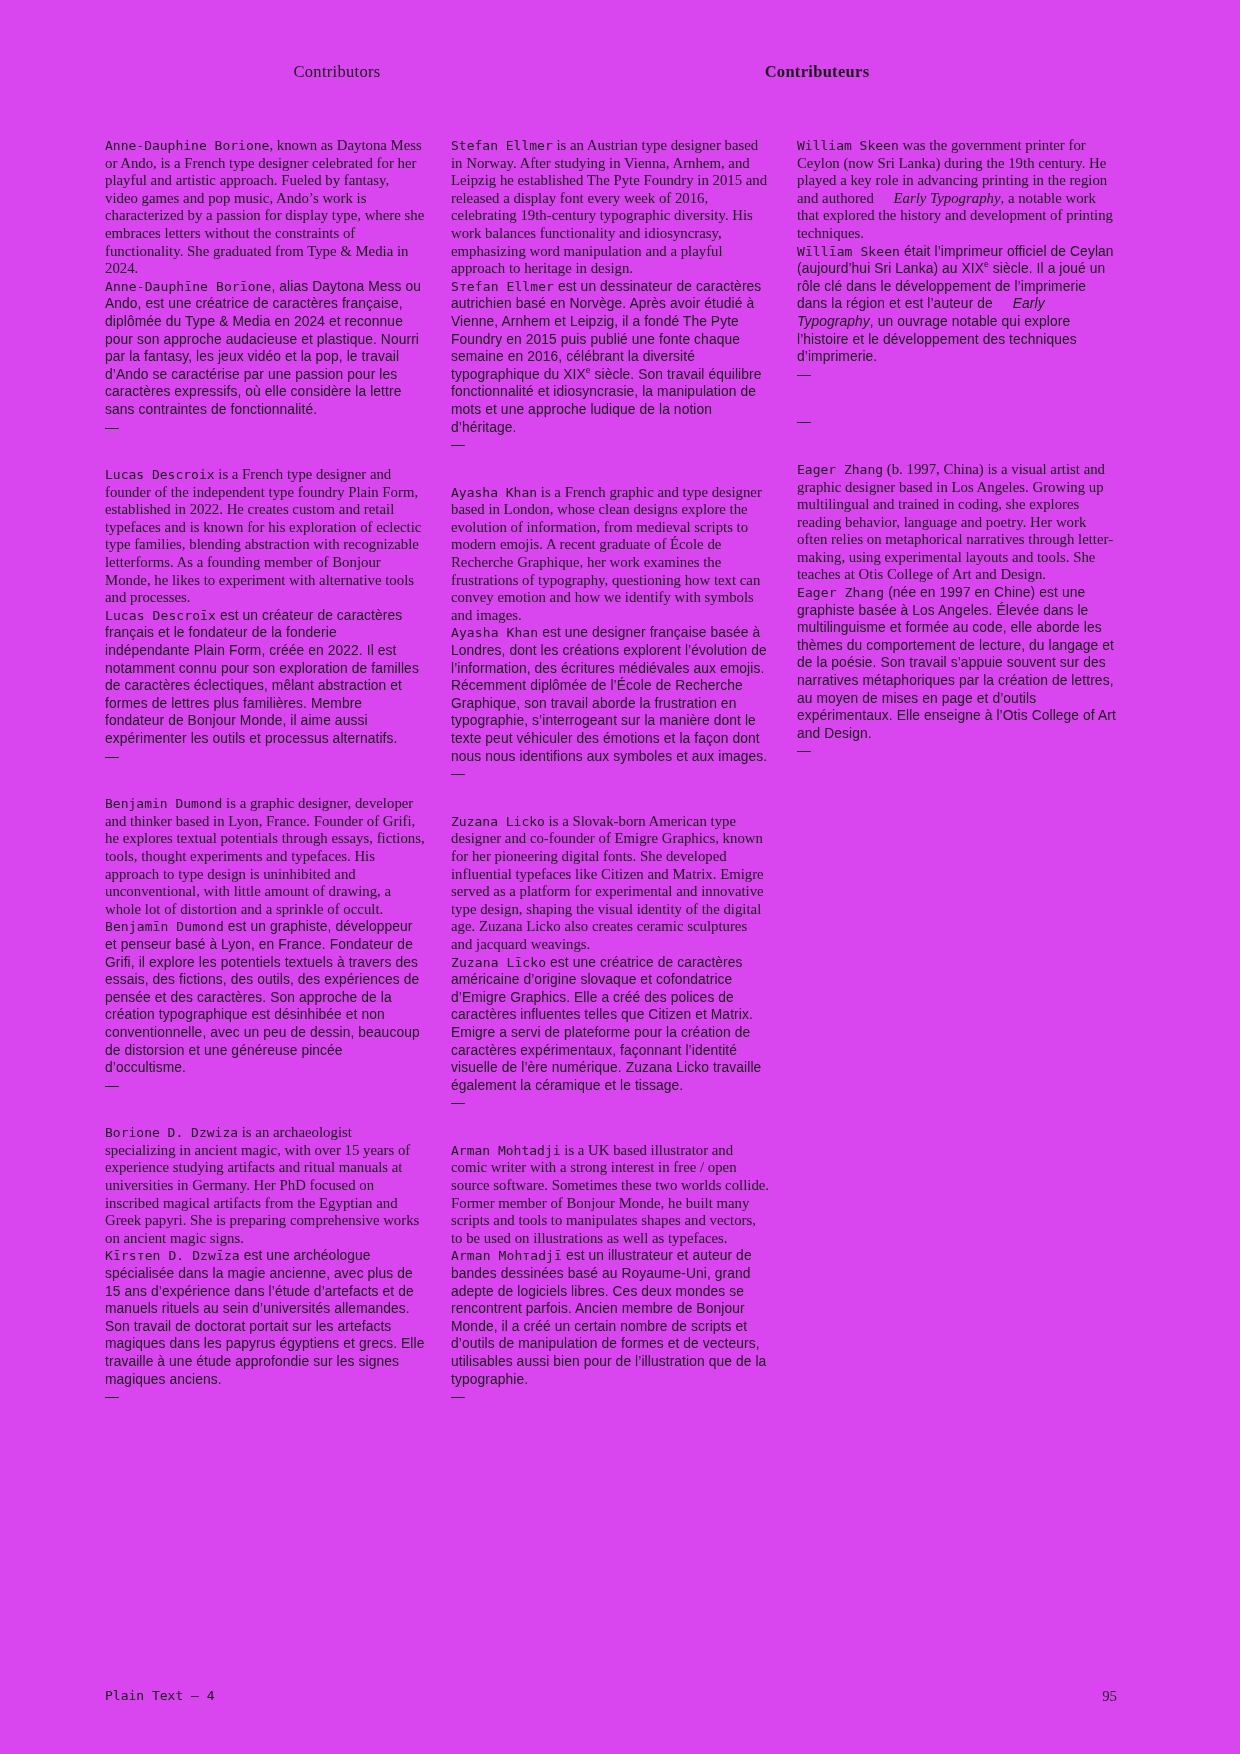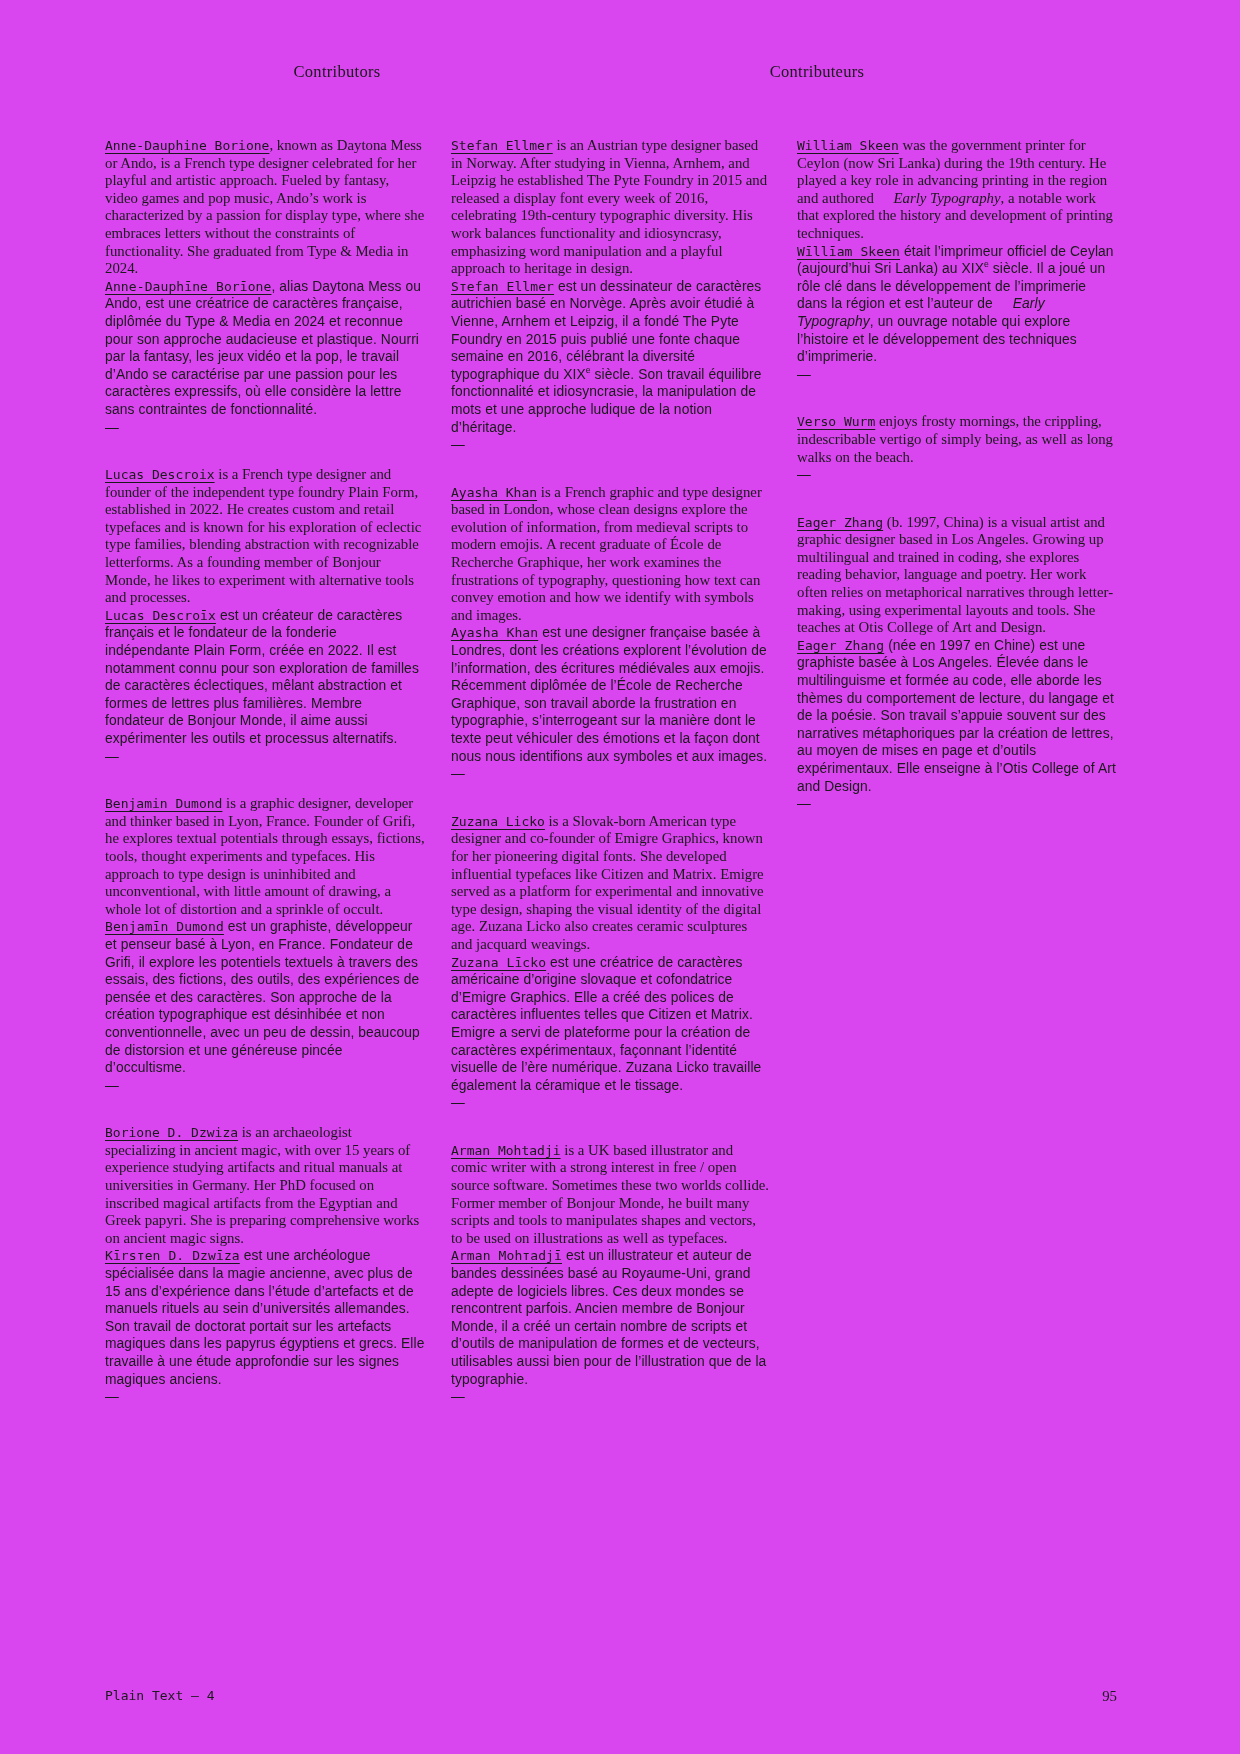--- a/index.html
+++ b/index.html
@@ -16,21 +16,21 @@
     position: absolute;
     top: 62px;
     width: 200px;
     text-align: center;
     font-family: "Liberation Serif", serif;
     font-size: 16.5px;
     letter-spacing: 0.3px;
     color: #1a1a1a;
   }
   #hdr-left  { left: 237px; }
-  #hdr-right { left: 717px; }
+  #hdr-right { left: 717px; font-weight: bold; }
   .columns {
     position: absolute;
     top: 137px;
     left: 105px;
     display: flex;
     gap: 26px;
     align-items: flex-start;
   }
   .col { width: 320px; }
   .entry { margin: 0 0 30px 0; }
@@ -45,21 +45,20 @@
     margin: 0;
     font-family: "Liberation Sans", sans-serif;
     font-size: 13.8px;
     line-height: 17.6px;
     letter-spacing: 0.1px;
     color: #1a1a1a;
   }
   .name {
     font-family: "DejaVu Sans Mono", monospace;
     font-size: 13px;
-    text-decoration: underline;
     text-decoration-thickness: 1px;
     text-underline-offset: 3px;
     color: #1a1a1a;
   }
   .dash {
     font-family: "Liberation Sans", sans-serif;
     font-size: 13.8px;
     line-height: 17.6px;
     color: #1a1a1a;
   }
@@ -136,21 +135,20 @@
           <div class="dash">—</div>
         </div>
       </div>
     <div class="col">
         <div class="entry">
           <p class="en"><span class="name">William Skeen</span><span> was the government printer for Ceylon (now Sri Lanka) during the 19th century. He played a key role in advancing printing in the region and authored </span><em>Early Typography</em><span>, a notable work that explored the history and development of printing techniques.</span></p>
           <p class="fr"><span class="name">Wīllīam Skeen</span><span> était l’imprimeur officiel de Ceylan (aujourd’hui Sri Lanka) au XIX</span><sup>e</sup><span> siècle. Il a joué un rôle clé dans le développement de l’imprimerie dans la région et est l’auteur de </span><em>Early Typography</em><span>, un ouvrage notable qui explore l’histoire et le développement des techniques d’imprimerie.</span></p>
           <div class="dash">—</div>
         </div>
         <div class="entry">
-          <p class="en"><span class="name">Verso Wurm</span><span> enjoys frosty mornings, the crippling, indescribable vertigo of simply being, as well as long walks on the beach.</span></p>
           <div class="dash">—</div>
         </div>
         <div class="entry">
           <p class="en"><span class="name">Eager Zhang</span><span> (b. 1997, China) is a visual artist and graphic designer based in Los Angeles. Growing up multilingual and trained in coding, she explores reading behavior, language and poetry. Her work often relies on metaphorical narratives through letter-making, using experimental layouts and tools. She teaches at Otis College of Art and Design.</span></p>
           <p class="fr"><span class="name">Eager Zhang</span><span> (née en 1997 en Chine) est une graphiste basée à Los Angeles. Élevée dans le multilinguisme et formée au code, elle aborde les thèmes du comportement de lecture, du langage et de la poésie. Son travail s’appuie souvent sur des narratives métaphoriques par la création de lettres, au moyen de mises en page et d’outils expérimentaux. Elle enseigne à l’Otis College of Art and Design.</span></p>
           <div class="dash">—</div>
         </div>
       </div>
   </div>
 

